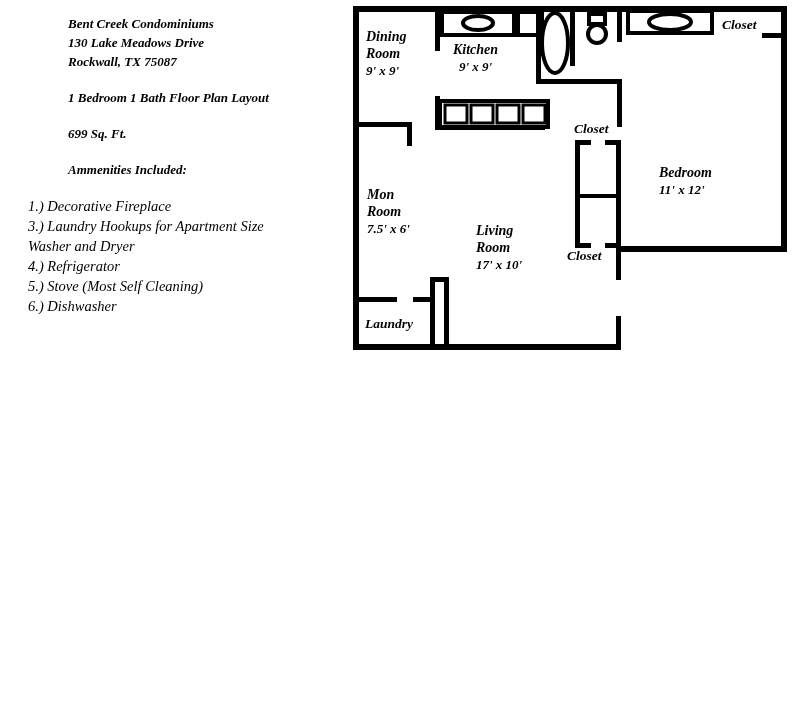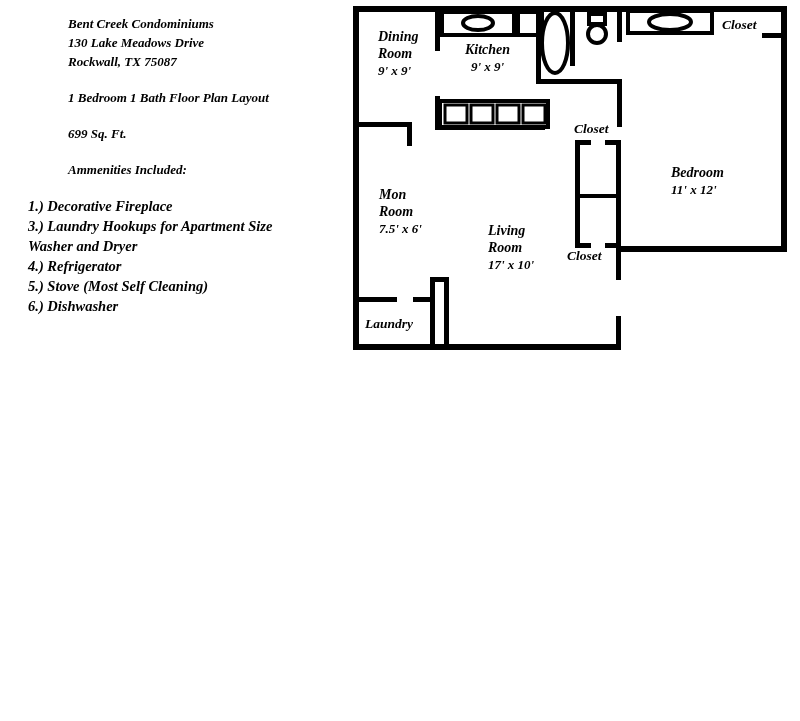--- a/index.html
+++ b/index.html
@@ -4,29 +4,29 @@
 <style>
   html,body{margin:0;padding:0;background:#ffffff;}
   body{width:800px;height:721px;position:relative;overflow:hidden;
        font-family:"Liberation Serif","DejaVu Serif",serif;color:#000;}
 
   
   #info-panel{position:absolute;left:28px;top:14px;width:310px;}
   .info-line{font-style:italic;font-weight:bold;font-size:13px;line-height:19px;
              white-space:nowrap;margin-left:40px;}
   .info-block{margin-bottom:17px;}
-  .amenity{font-style:italic;font-weight:bold;font-size:14.5px;line-height:20px;
+  .amenity{font-style:italic;font-weight:normal;font-size:14.5px;line-height:20px;
            white-space:nowrap;}
 
   
   #floorplan{position:absolute;left:0;top:0;width:800px;height:400px;}
   #floorplan svg{display:block;}
 
   .room-label{position:absolute;font-style:italic;font-weight:bold;
-              font-size:14px;line-height:17px;white-space:nowrap;margin-left:12px;}
+              font-size:14px;line-height:17px;white-space:nowrap;}
   .room-label .dim{font-size:13px;}
   .closet-label{position:absolute;font-style:italic;font-weight:bold;
                 font-size:13.5px;white-space:nowrap;}
 </style>
 </head>
 <body>
 
 <div id="info-panel">
 
   <div class="info-block">

